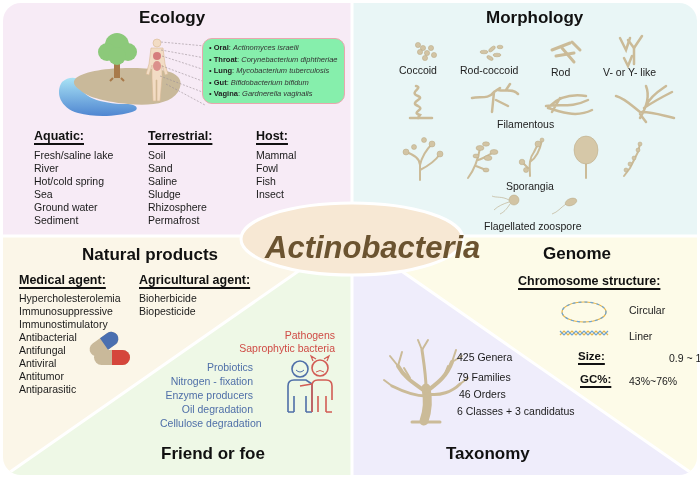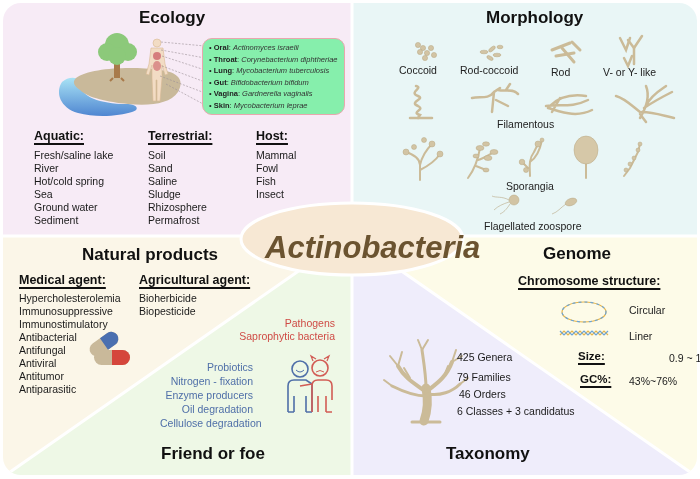--- a/index.html
+++ b/index.html
@@ -9,21 +9,21 @@
   .abs{position:absolute;}
   .title{font-weight:bold;font-size:17px;color:#111;white-space:nowrap;}
   .sub{font-weight:bold;font-size:12.5px;color:#111;text-decoration:underline;text-decoration-thickness:2px;text-underline-offset:3px;white-space:nowrap;}
   .list{font-size:10.5px;line-height:13px;color:#1a1a1a;}
   .list div{white-space:nowrap;}
   .lbl{font-size:10.5px;color:#222;white-space:nowrap;}
   .host-box{border:1px solid #e8a7ae;border-radius:10px;background:#86efac;padding:3px 6px 3px 6px;font-size:7.5px;line-height:11.5px;color:#222;}
   .host-box div{white-space:nowrap;}
   .host-box b{font-weight:bold;}
   .host-box i{color:#333;}
-  .red{color:#cf4b45;}
+  .red{color:#cf4b45;margin-top:12px;}
   .blue{color:#4f6fa8;}
   .center-title{font-weight:bold;font-style:italic;font-size:31px;color:#6b5330;white-space:nowrap;margin-top:8px;}
   .right{text-align:right;}
 </style>
 </head>
 <body>
 
 <div class="canvas">
 
   <svg class="bg" width="700" height="479" viewBox="0 0 700 479">
@@ -200,21 +200,20 @@
     </g>
   </svg>
 
   <div class="abs title" style="left:139px;top:8px;">Ecology</div>
   <div class="abs host-box" style="left:202px;top:38px;">
     <div>• <b>Oral</b>: <i>Actinomyces israelii</i></div>
     <div>• <b>Throat</b>: <i>Corynebacterium diphtheriae</i></div>
     <div>• <b>Lung</b>: <i>Mycobacterium tuberculosis</i></div>
     <div>• <b>Gut</b>: <i>Bifidobacterium bifidum</i></div>
     <div>• <b>Vagina</b>: <i>Gardnerella vaginalis</i></div>
-    <div>• <b>Skin</b>: <i>Mycobacterium leprae</i></div>
   </div>
 
   <div class="abs" style="left:34px;top:129px;">
     <div class="sub">Aquatic:</div>
     <div class="list" style="margin-top:6px;">
       <div>Fresh/saline lake</div>
       <div>River</div>
       <div>Hot/cold spring</div>
       <div>Sea</div>
       <div>Ground water</div>

